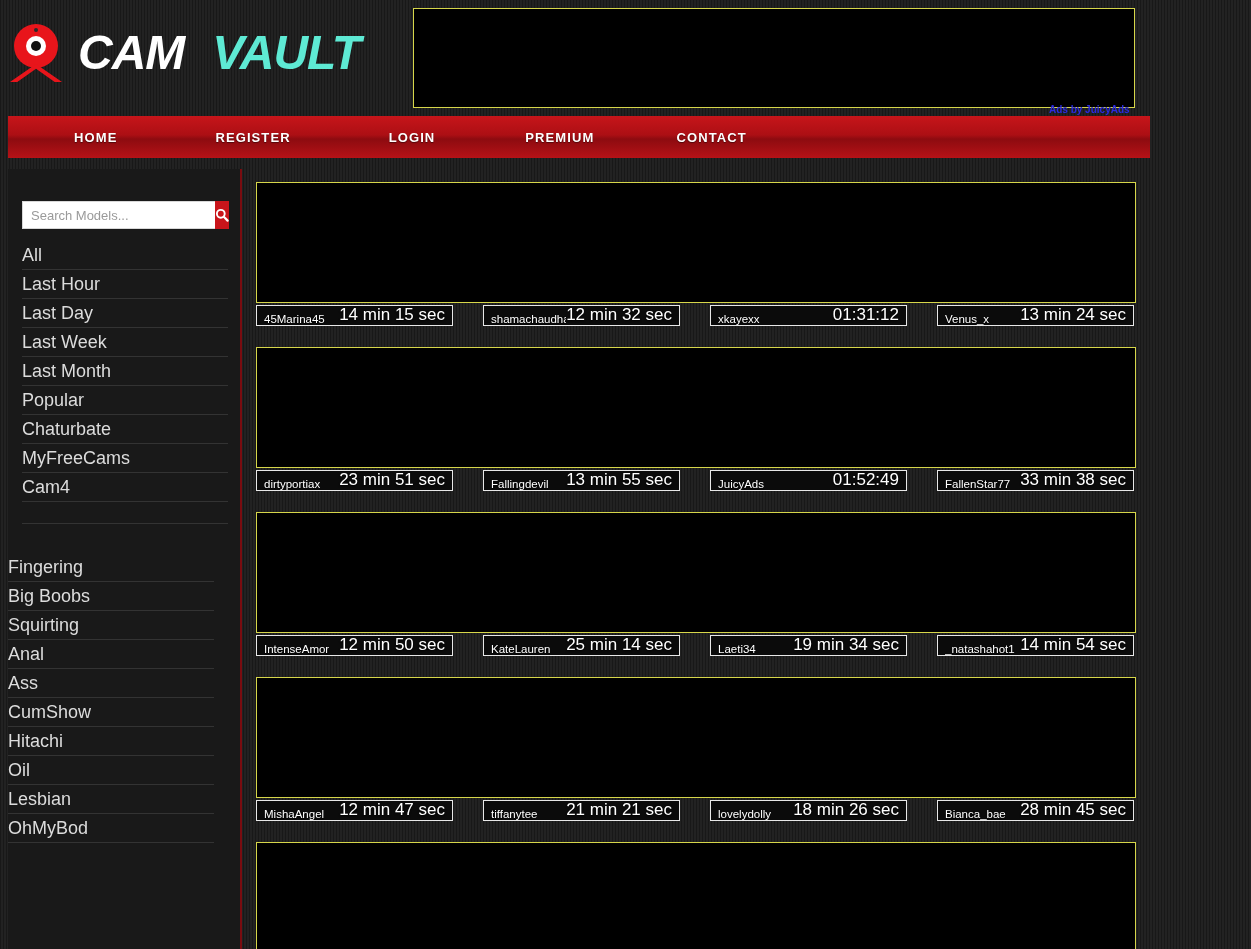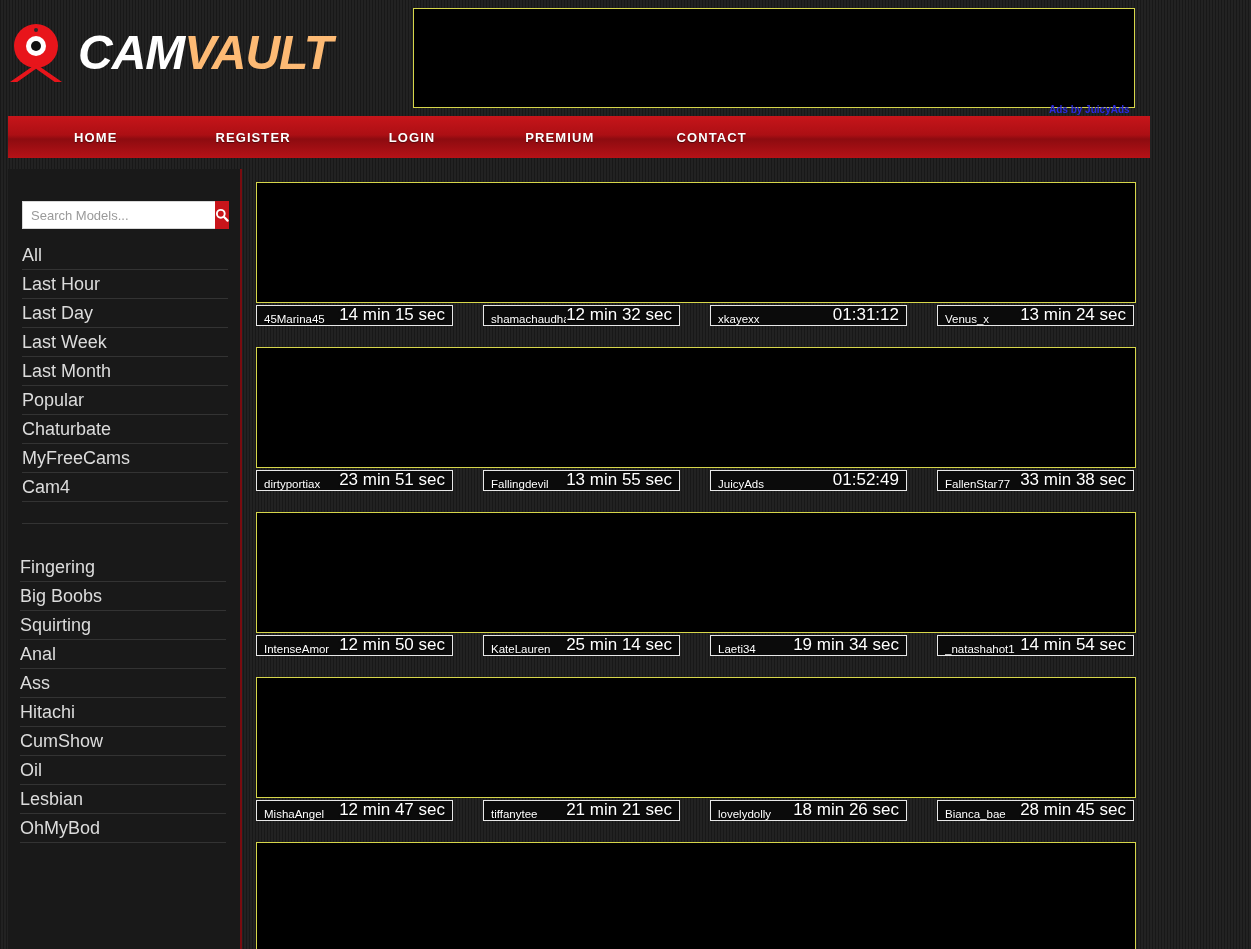--- a/index.html
+++ b/index.html
@@ -56,21 +56,21 @@
     position: absolute; left: 2px; top: 40px;
     width: 52px; height: 18px;
     background: #e8151b;
     clip-path: polygon(50% 0%, 100% 100%, 86% 100%, 50% 26%, 14% 100%, 0% 100%);
   }
   .logo-text {
     font-size: 48px; font-weight: bold; font-style: italic;
     letter-spacing: -1px; line-height: 1;
   }
   .logo-text .cam { color: #ffffff; }
-  .logo-text .vault { color: #fdba74; }
+  .logo-text .vault { color: #5eead4; margin-left: 28px; }
 
   .banner {
     position: absolute; left: 413px; top: 8px;
     width: 722px; height: 100px;
     background: #000000;
     border: 1px solid #d6d64a;
   }
   .banner-credit {
     position: absolute; left: 1049px; top: 104px;
     font-size: 10px; color: #2a2ae0; font-weight: bold;
@@ -124,21 +124,21 @@
   .search-btn svg { display: block; }
 
   .cat-list { position: absolute; left: 14px; top: 72px; width: 206px; }
   .cat-item {
     display: block; height: 29px; line-height: 29px;
     color: #dcdcdc; font-size: 18px;
     border-bottom: 1px solid #333333;
     text-decoration: none; cursor: pointer;
   }
   .cat-gap { height: 22px; border-bottom: 1px solid #333333; }
-  .cat-list-2 { position: absolute; left: 12px; top: 384px; width: 206px; }
+  .cat-list-2 { position: absolute; left: 0; top: 384px; width: 206px; }
 
   
   .content {
     position: absolute; left: 244px; top: 169px;
     width: 906px; height: 780px;
   }
   .grid-row { position: relative; height: 165px; }
   .card {
     position: absolute; top: 13px;
     width: 199px; height: 145px;
@@ -240,22 +240,22 @@
       <a class="cat-item" href="#">Cam4</a>
       <div class="cat-gap"></div>
     </div>
 
     <div class="cat-list-2">
       <a class="cat-item" href="#">Fingering</a>
       <a class="cat-item" href="#">Big Boobs</a>
       <a class="cat-item" href="#">Squirting</a>
       <a class="cat-item" href="#">Anal</a>
       <a class="cat-item" href="#">Ass</a>
+      <a class="cat-item" href="#">CumShow</a>
       <a class="cat-item" href="#">Hitachi</a>
-      <a class="cat-item" href="#">CumShow</a>
       <a class="cat-item" href="#">Oil</a>
       <a class="cat-item" href="#">Lesbian</a>
       <a class="cat-item" href="#">OhMyBod</a>
     </div>
   </div>
 
   <div class="content">
 
     <div class="grid-row">
       <div class="row-overlay"></div>

